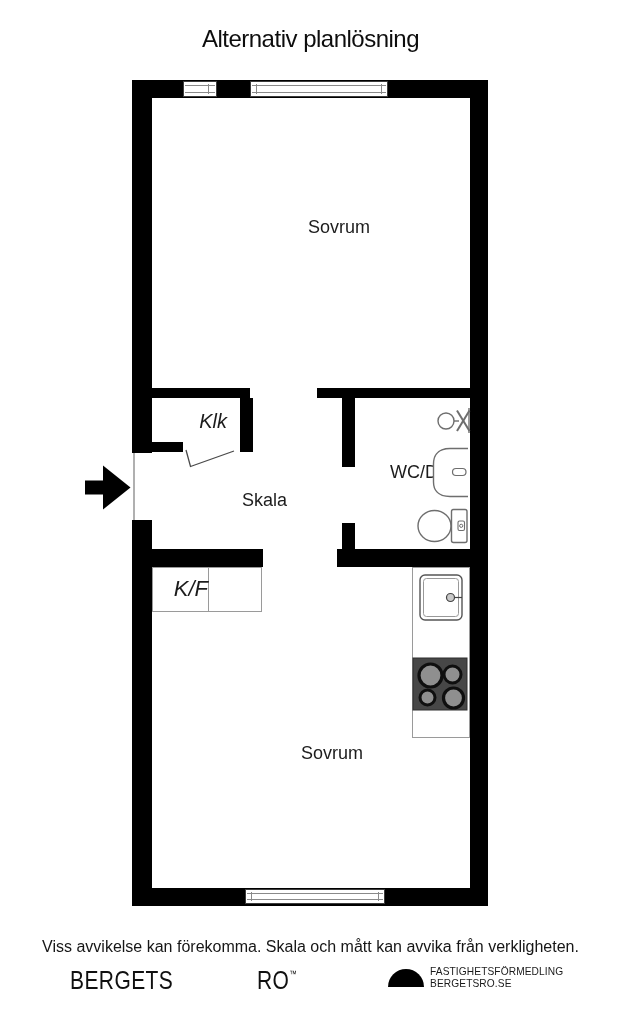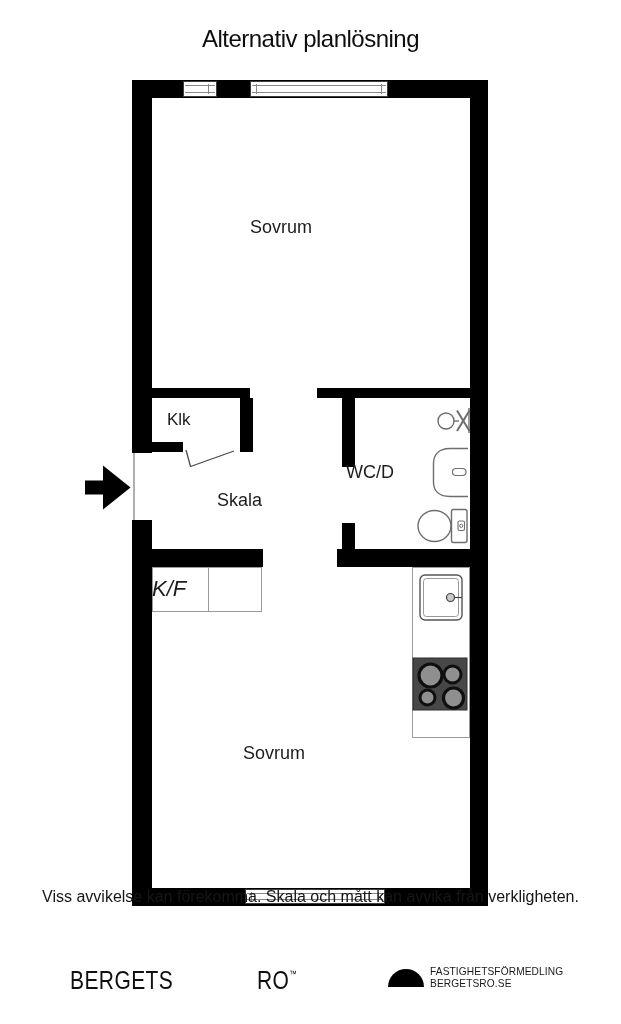--- a/index.html
+++ b/index.html
@@ -21,27 +21,27 @@
   .window::after{
     content:"";position:absolute;left:1px;right:1px;bottom:3px;border-bottom:1px solid #8a8a8a;
   }
   .vtick{position:absolute;top:2px;bottom:2px;width:1px;background:#8a8a8a;}
   .threshold{position:absolute;background:#b0b0b0;}
   .cabinet{
     position:absolute;background:#fff;border:1px solid #9a9a9a;box-sizing:border-box;
   }
   .cab-divider{position:absolute;top:0;bottom:0;width:1px;background:#9a9a9a;}
   .room-label{
-    position:absolute;text-align:left;font-size:18px;color:#1c1c1c;white-space:nowrap;
+    position:absolute;text-align:right;font-size:18px;color:#1c1c1c;white-space:nowrap;
   }
   .label-kf{font-size:22px;}
-  .label-klk{font-size:17px;}
+  .label-klk{font-size:20px;font-style:italic;}
   .fixture-svg{position:absolute;left:0;top:0;}
   .disclaimer{
-    position:absolute;top:888px;left:0;width:621px;text-align:center;
+    position:absolute;top:938px;left:0;width:621px;text-align:center;
     font-size:16px;color:#161616;
   }
   .brand-bergets,.brand-ro{
     position:absolute;top:966px;font-size:25px;color:#101010;
     transform:scaleX(0.84);transform-origin:left top;letter-spacing:0.5px;white-space:nowrap;
   }
   .brand-bergets{left:70px;}
   .brand-ro{left:257px;}
   .tm{font-size:9px;position:relative;top:-12px;letter-spacing:0;}
   .logo-dome{
@@ -91,21 +91,21 @@
   <div class="threshold" style="left:133px;top:453px;width:2px;height:67px;"></div>
 
   <div class="cabinet" style="left:152px;top:567px;width:110px;height:45px;">
     <div class="cab-divider" style="left:55px;"></div>
   </div>
   <div class="cabinet" style="left:412px;top:567px;width:58px;height:171px;"></div>
 
   <div class="room-label" style="left:250px;top:217px;width:120px;">Sovrum</div>
   <div class="room-label label-klk" style="left:167px;top:410px;width:60px;">Klk</div>
   <div class="room-label" style="left:217px;top:490px;width:70px;">Skala</div>
-  <div class="room-label" style="left:346px;top:462px;width:80px;">WC/D</div>
+  <div class="room-label" style="left:358px;top:462px;width:80px;">WC/D</div>
   <div class="room-label label-kf" style="left:152px;top:576px;width:56px;font-style:italic;">K/F</div>
   <div class="room-label" style="left:243px;top:743px;width:120px;">Sovrum</div>
 
   <svg class="fixture-svg" width="621" height="1024" viewBox="0 0 621 1024">
 
     <g>
       <polygon points="85,480.5 103,480.5 103,465.5 130.5,487.5 103,509.5 103,494.5 85,494.5" fill="#000"></polygon>
     </g>
 
     <g>

